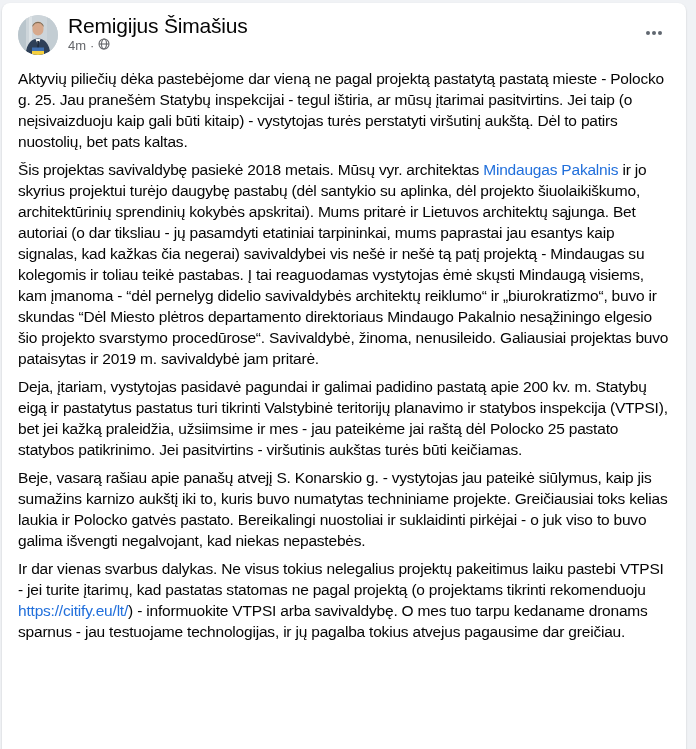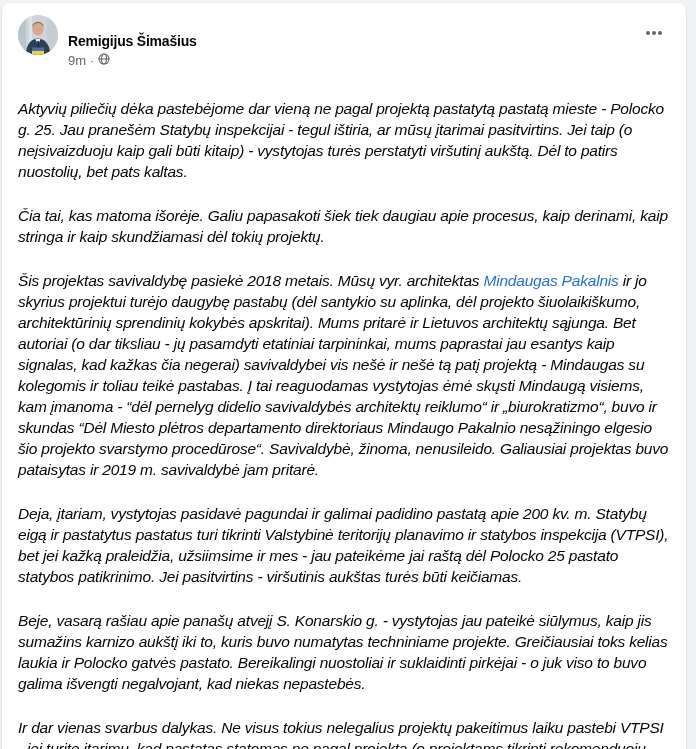--- a/index.html
+++ b/index.html
@@ -38,29 +38,28 @@
     flex:0 0 40px;
     cursor:pointer;
     background:#cdd5da;
   }
   .header-meta{
     margin-left:10px;
     flex:1 1 auto;
     min-width:0;
   }
   .author-name{
-    font-size:14px;
-    font-weight:700;
+    font-size:21px;
+    font-weight:400;
     color:var(--text);
     line-height:21px;
     text-decoration:none;
     display:inline-block;
     letter-spacing:-0.2px;
     cursor:pointer;
-    margin-top:16px;
   }
   .sub-line{
     display:flex;
     align-items:center;
     gap:4px;
     margin-top:1px;
     font-size:13px;
     color:var(--secondary);
     line-height:16px;
   }
@@ -75,21 +74,21 @@
     cursor:pointer;
     margin-top:2px;
   }
   .post-text{
     padding:2px 16px 0 16px;
     font-size:15.5px;
     line-height:21px;
     letter-spacing:-0.2px;
     color:var(--text);
   }
-  .post-text p{margin:23px 0;font-style:italic;}
+  .post-text p{margin:7px 0;}
   .post-text a{
     color:var(--link);
     text-decoration:none;
     cursor:pointer;
   }
 </style>
 </head>
 <body>
 
 <div class="post-card">
@@ -115,21 +114,21 @@
           <rect x="19.2" y="26" width="1.8" height="7" fill="#1f2c3e"></rect>
           <rect x="14" y="32.5" width="12" height="4" fill="#3f6fb0"></rect>
           <rect x="14" y="36" width="12" height="4" fill="#f5cf3f"></rect>
         </g>
       </svg>
     </div>
 
     <div class="header-meta">
       <a class="author-name">Remigijus Šimašius</a>
       <div class="sub-line">
-        <span class="timestamp">9m</span>
+        <span class="timestamp">4m</span>
         <span class="sep">·</span>
         <span class="globe">
           <svg width="12" height="12" viewBox="0 0 12 12" fill="none" stroke="#65676b" stroke-width="1.1">
             <circle cx="6" cy="6" r="5"></circle>
             <line x1="1" y1="6" x2="11" y2="6"></line>
             <ellipse cx="6" cy="6" rx="2.5" ry="5"></ellipse>
           </svg>
         </span>
       </div>
     </div>
@@ -139,20 +138,19 @@
         <circle cx="4" cy="10" r="2" fill="#606770"></circle>
         <circle cx="10" cy="10" r="2" fill="#606770"></circle>
         <circle cx="16" cy="10" r="2" fill="#606770"></circle>
       </svg>
     </button>
 
   </div>
 
   <div class="post-text">
       <p><span>Aktyvių piliečių dėka pastebėjome dar vieną ne pagal projektą pastatytą pastatą mieste - Polocko g. 25. Jau pranešėm Statybų inspekcijai - tegul ištiria, ar mūsų įtarimai pasitvirtins. Jei taip (o neįsivaizduoju kaip gali būti kitaip) - vystytojas turės perstatyti viršutinį aukštą. Dėl to patirs nuostolių, bet pats kaltas.</span></p>
-      <p><span>Čia tai, kas matoma išorėje. Galiu papasakoti šiek tiek daugiau apie procesus, kaip derinami, kaip stringa ir kaip skundžiamasi dėl tokių projektų.</span></p>
       <p><span>Šis projektas savivaldybę pasiekė 2018 metais. Mūsų vyr. architektas </span><a>Mindaugas Pakalnis</a><span> ir jo skyrius projektui turėjo daugybę pastabų (dėl santykio su aplinka, dėl projekto šiuolaikiškumo, architektūrinių sprendinių kokybės apskritai). Mums pritarė ir Lietuvos architektų sąjunga. Bet autoriai (o dar tiksliau - jų pasamdyti etatiniai tarpininkai, mums paprastai jau esantys kaip signalas, kad kažkas čia negerai) savivaldybei vis nešė ir nešė tą patį projektą - Mindaugas su kolegomis ir toliau teikė pastabas. Į tai reaguodamas vystytojas ėmė skųsti Mindaugą visiems, kam įmanoma -  “dėl pernelyg didelio savivaldybės architektų reiklumo“ ir „biurokratizmo“, buvo ir skundas “Dėl Miesto plėtros departamento direktoriaus Mindaugo Pakalnio nesąžiningo elgesio šio projekto svarstymo procedūrose“. Savivaldybė, žinoma, nenusileido. Galiausiai projektas buvo pataisytas ir 2019 m. savivaldybė jam pritarė.</span></p>
       <p><span>Deja, įtariam, vystytojas pasidavė pagundai ir galimai padidino pastatą apie 200 kv. m. Statybų eigą ir pastatytus pastatus turi tikrinti Valstybinė teritorijų planavimo ir statybos inspekcija (VTPSI), bet jei kažką praleidžia, užsiimsime ir mes - jau pateikėme jai raštą dėl Polocko 25 pastato statybos patikrinimo. Jei pasitvirtins - viršutinis aukštas turės būti keičiamas.</span></p>
       <p><span>Beje, vasarą rašiau apie panašų atvejį S. Konarskio g. - vystytojas jau pateikė siūlymus, kaip jis sumažins karnizo aukštį iki to, kuris buvo numatytas techniniame projekte. Greičiausiai toks kelias laukia ir Polocko gatvės pastato. Bereikalingi nuostoliai ir suklaidinti pirkėjai - o juk viso to buvo galima išvengti negalvojant, kad niekas nepastebės.</span></p>
       <p><span>Ir dar vienas svarbus dalykas. Ne visus tokius nelegalius projektų pakeitimus laiku pastebi VTPSI - jei turite įtarimų, kad pastatas statomas ne pagal projektą (o projektams tikrinti rekomenduoju </span><a>https://citify.eu/lt/</a><span>) - informuokite VTPSI arba savivaldybę. O mes tuo tarpu kedaname dronams sparnus - jau testuojame technologijas, ir jų pagalba tokius atvejus pagausime dar greičiau.</span></p>
     </div>
 
 </div>
 
 </body></html>

